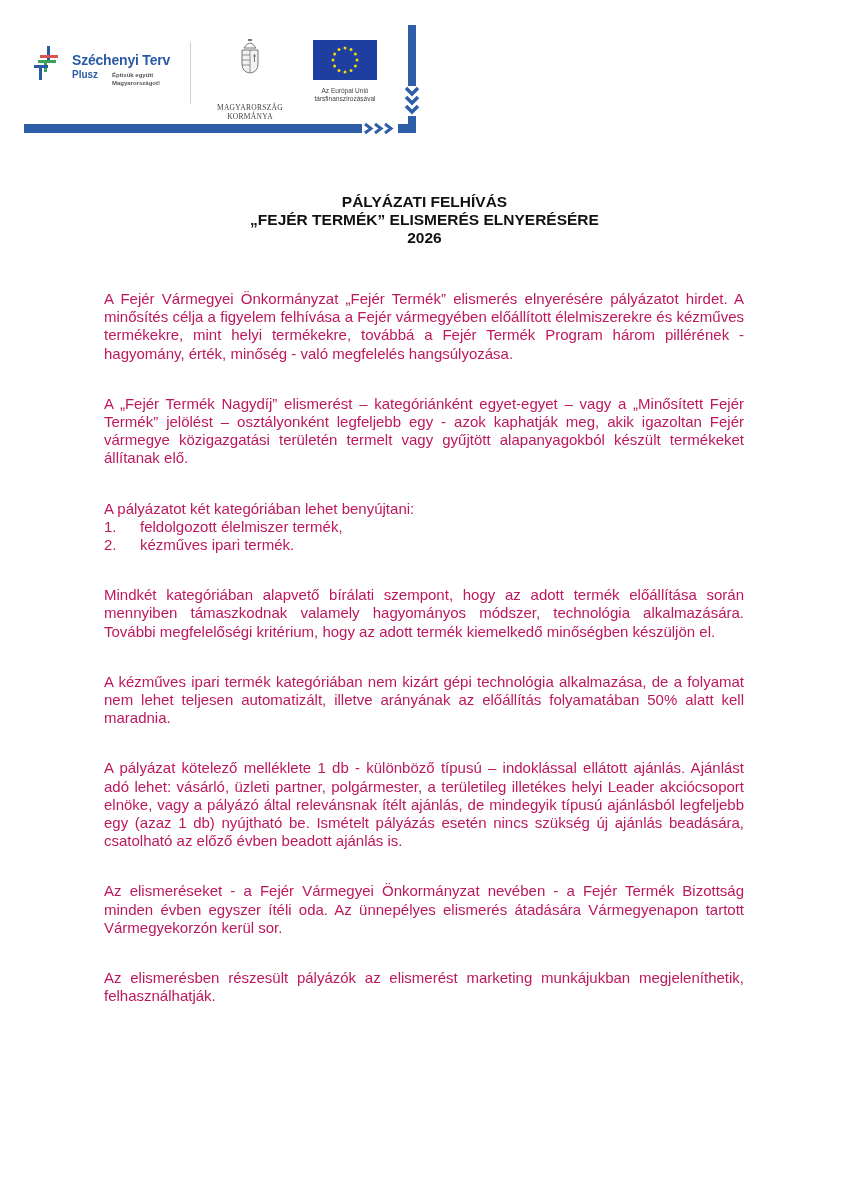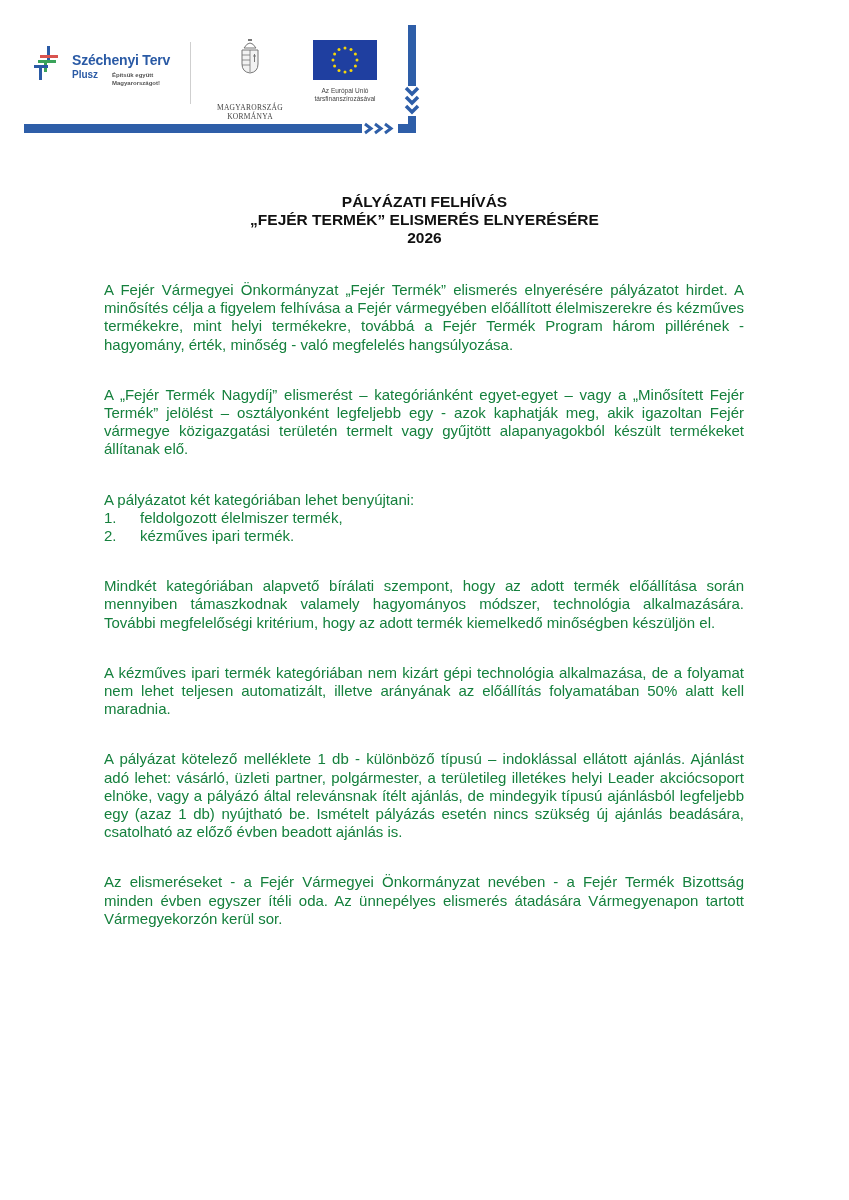--- a/index.html
+++ b/index.html
@@ -20,21 +20,21 @@
     .eu-logo { position: absolute; left: 305px; top: 40px; width: 80px; height: 70px; text-align: center; }
     .eu-flag { width: 64px; height: 40px; background: #1f3fa0; margin: 0 auto; position: relative; }
     .eu-text { font-size: 6.5px; line-height: 8px; color: #444; margin-top: 7px; white-space: nowrap; }
     .frame-v { position: absolute; left: 408px; top: 25px; width: 8px; height: 108px; background: #2e5ea8; }
     .frame-h { position: absolute; left: 24px; top: 124px; width: 392px; height: 9px; background: #2e5ea8; }
     .chev-v { position: absolute; left: 404px; top: 86px; width: 16px; height: 30px; }
     .chev-h { position: absolute; left: 362px; top: 122px; width: 36px; height: 13px; }
 
     .title-block { position: absolute; left: 0; top: 193px; width: 849px; text-align: center; font-weight: bold; font-size: 15.5px; line-height: 18px; color: #111; }
 
-    .content { position: absolute; left: 104px; top: 281px; width: 640px; font-size: 15px; line-height: 18.2px; color: #15803d; }
+    .content { position: absolute; left: 104px; top: 290px; width: 640px; font-size: 15px; line-height: 18.2px; color: #be185d; }
     .para { margin: 0; text-align: justify; }
     .para + .para, .para + .list, .list + .para { margin-top: 32px; }
     .list { margin: 0; padding: 0; list-style: none; }
     .list li { display: flex; }
     .list .num { width: 36px; flex: none; }
     .gap-tight { margin-top: 0 !important; }
   </style>
 </head>
 <body>
 
@@ -133,13 +133,14 @@
     </li>
     <li>
       <span class="num">2.</span>
       <span>kézműves ipari termék.</span>
     </li>
   </ol>
   <p class="para">Mindkét kategóriában alapvető bírálati szempont, hogy az adott termék előállítása során mennyiben támaszkodnak valamely hagyományos módszer, technológia alkalmazására. További megfelelőségi kritérium, hogy az adott termék kiemelkedő minőségben készüljön el.</p>
   <p class="para">A kézműves ipari termék kategóriában nem kizárt gépi technológia alkalmazása, de a folyamat nem lehet teljesen automatizált, illetve arányának az előállítás folyamatában 50% alatt kell maradnia.</p>
   <p class="para">A pályázat kötelező melléklete 1 db - különböző típusú – indoklással ellátott ajánlás. Ajánlást adó lehet: vásárló, üzleti partner, polgármester, a területileg illetékes helyi Leader akciócsoport elnöke, vagy a pályázó által relevánsnak ítélt ajánlás, de mindegyik típusú ajánlásból legfeljebb egy (azaz 1 db) nyújtható be. Ismételt pályázás esetén nincs szükség új ajánlás beadására, csatolható az előző évben beadott ajánlás is.</p>
   <p class="para">Az elismeréseket - a Fejér Vármegyei Önkormányzat nevében - a Fejér Termék Bizottság minden évben egyszer ítéli oda. Az ünnepélyes elismerés átadására Vármegyenapon tartott Vármegyekorzón kerül sor.</p>
+  <p class="para">Az elismerésben részesült pályázók az elismerést marketing munkájukban megjeleníthetik, felhasználhatják.</p>
 </div>
 
 </body></html>

